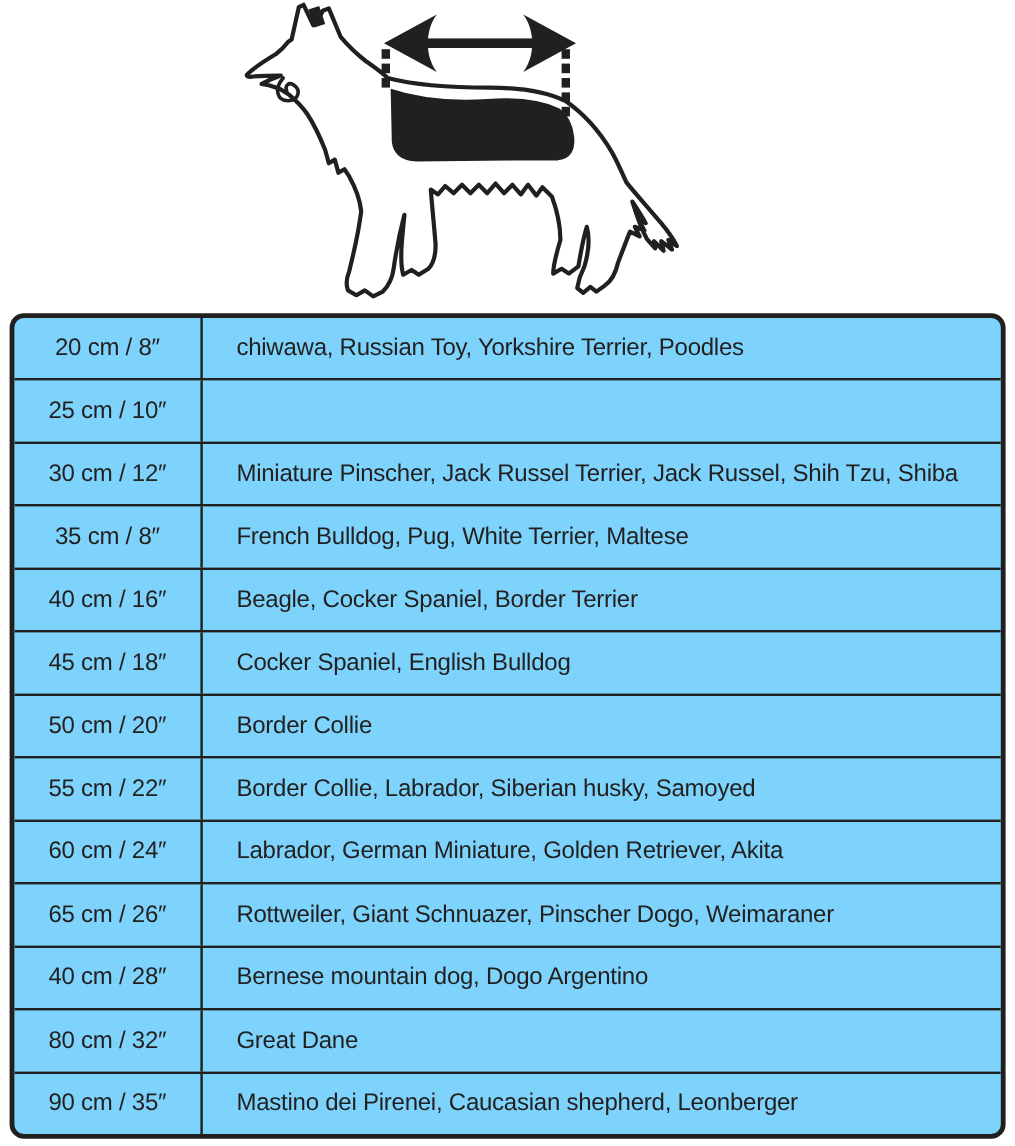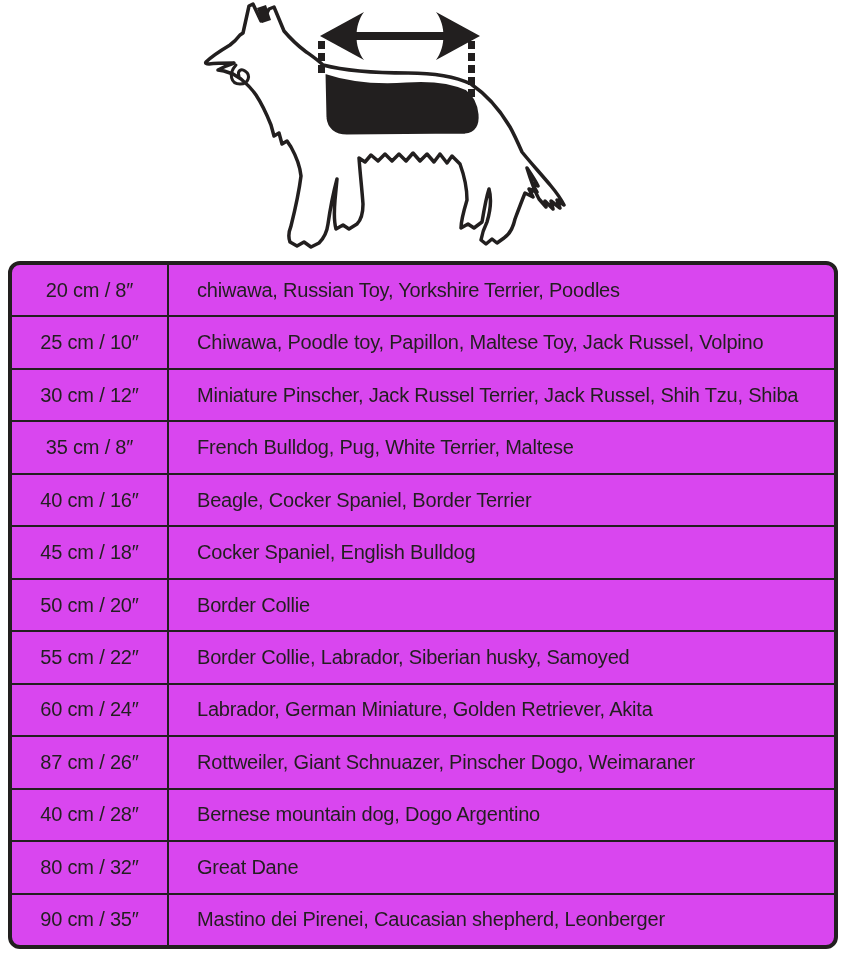--- a/index.html
+++ b/index.html
@@ -28,21 +28,21 @@
     height: 261px;
   }
   .size-table {
     box-sizing: border-box;
     margin: 0 8px;
     height: 688px;
     border: 4px solid #221f1f;
     border-radius: 12px;
     display: flex;
     flex-direction: column;
-    background: #d946ef;
+    background: #7dd3fc;
     overflow: hidden;
   }
   .row {
     flex: 1;
     display: flex;
     border-bottom: 2px solid #221f1f;
     min-height: 0;
   }
   .row:last-child {
     border-bottom: none;
@@ -181,21 +181,20 @@
     </svg>
   </div>
 
   <div class="size-table">
     <div class="row">
       <div class="cell size">20 cm / 8″</div>
       <div class="cell breeds">chiwawa, Russian Toy, Yorkshire Terrier, Poodles</div>
     </div>
     <div class="row">
       <div class="cell size">25 cm / 10″</div>
-      <div class="cell breeds">Chiwawa, Poodle toy, Papillon, Maltese Toy, Jack Russel, Volpino</div>
     </div>
     <div class="row">
       <div class="cell size">30 cm / 12″</div>
       <div class="cell breeds">Miniature Pinscher, Jack Russel Terrier, Jack Russel, Shih Tzu, Shiba</div>
     </div>
     <div class="row">
       <div class="cell size">35 cm / 8″</div>
       <div class="cell breeds">French Bulldog, Pug, White Terrier, Maltese</div>
     </div>
     <div class="row">
@@ -212,21 +211,21 @@
     </div>
     <div class="row">
       <div class="cell size">55 cm / 22″</div>
       <div class="cell breeds">Border Collie, Labrador, Siberian husky, Samoyed</div>
     </div>
     <div class="row">
       <div class="cell size">60 cm / 24″</div>
       <div class="cell breeds">Labrador, German Miniature, Golden Retriever, Akita</div>
     </div>
     <div class="row">
-      <div class="cell size">87 cm / 26″</div>
+      <div class="cell size">65 cm / 26″</div>
       <div class="cell breeds">Rottweiler, Giant Schnuazer, Pinscher Dogo,  Weimaraner</div>
     </div>
     <div class="row">
       <div class="cell size">40 cm / 28″</div>
       <div class="cell breeds">Bernese mountain dog, Dogo Argentino</div>
     </div>
     <div class="row">
       <div class="cell size">80 cm / 32″</div>
       <div class="cell breeds">Great Dane</div>
     </div>

